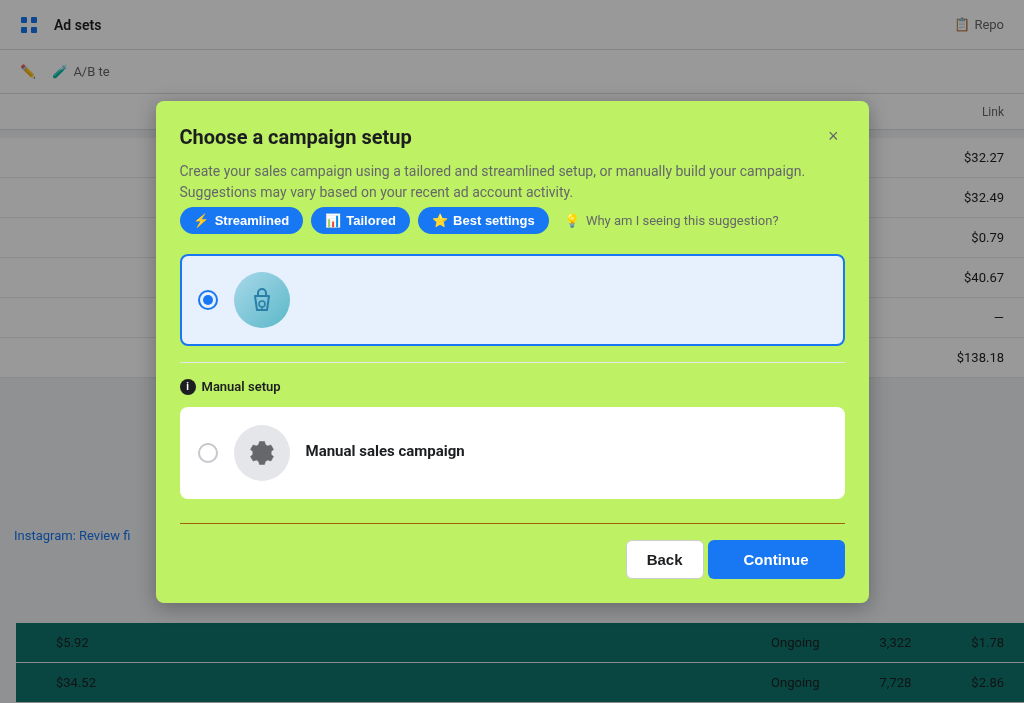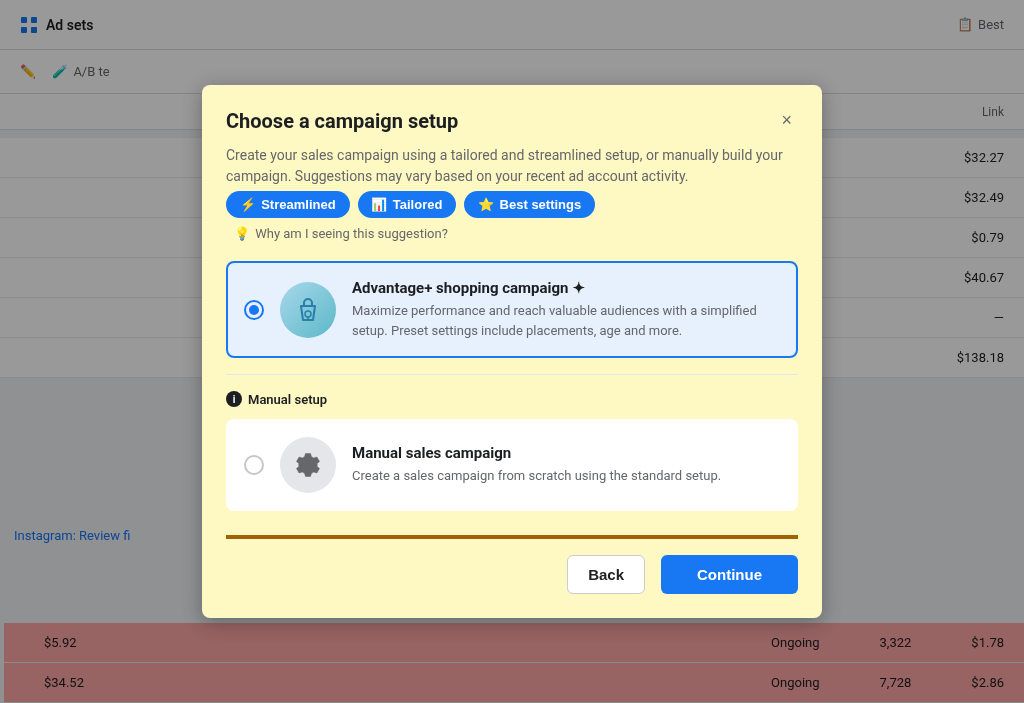--- a/index.html
+++ b/index.html
@@ -72,40 +72,40 @@
       color: #1877f2;
       font-size: 13px;
       position: absolute;
       bottom: 160px;
       left: 14px;
     }
 
     .bg-bottom-rows {
       position: absolute;
       bottom: 0;
-      left: 4px;
+      left: 16px;
       right: 0;
-      background: #fca5a5;
+      background: #0f766e;
     }
 
     
     .overlay {
       position: absolute;
       inset: 0;
       background: rgba(0,0,0,0.4);
       display: flex;
       align-items: center;
       justify-content: center;
     }
 
     
     .modal {
-      background: #fef9c3;
+      background: #bef264;
       border-radius: 8px;
-      width: 620px;
+      width: 713px;
       padding: 24px;
       position: relative;
       box-shadow: 0 4px 20px rgba(0,0,0,0.3);
     }
 
     .modal-header {
       display: flex;
       justify-content: space-between;
       align-items: flex-start;
       margin-bottom: 12px;
@@ -279,24 +279,24 @@
       align-items: center;
       justify-content: center;
       font-weight: 700;
       flex-shrink: 0;
     }
 
     
     .modal-footer {
       display: flex;
       justify-content: flex-end;
-      gap: 16px;
+      gap: 4px;
       margin-top: 24px;
       padding-top: 16px;
-      border-top: 4px solid #a16207;
+      border-top: 1px solid #a16207;
     }
 
     .btn-back {
       padding: 10px 20px;
       border-radius: 6px;
       border: 1px solid #ccc;
       background: #fff;
       font-size: 15px;
       font-weight: 600;
       color: #1c1e21;
@@ -312,32 +312,32 @@
       font-weight: 600;
       color: #fff;
       cursor: pointer;
     }
   </style>
 </head>
 <body>
 
 <div class="bg-content">
   <div class="bg-header">
-    <span style="display:flex;align-items:center;gap:8px;font-size:14px;font-weight:600;color:#1c1e21;">
+    <span style="display:flex;align-items:center;gap:16px;font-size:14px;font-weight:600;color:#1c1e21;">
       <svg width="18" height="18" viewBox="0 0 18 18" fill="none">
           <rect x="1" y="1" width="6" height="6" rx="1" fill="#1877f2"></rect>
           <rect x="11" y="1" width="6" height="6" rx="1" fill="#1877f2"></rect>
           <rect x="1" y="11" width="6" height="6" rx="1" fill="#1877f2"></rect>
           <rect x="11" y="11" width="6" height="6" rx="1" fill="#1877f2"></rect>
         </svg>
       <span>Ad sets</span>
     </span>
     <div style="margin-left:auto;display:flex;align-items:center;gap:16px;">
       <span style="font-size:13px;color:#65676B;display:flex;align-items:center;gap:4px;">
-        📋 <span>Best</span>
+        📋 <span>Repo</span>
       </span>
     </div>
   </div>
   <div class="bg-toolbar">
     <span style="font-size:13px;color:#1877f2;display:flex;align-items:center;gap:5px;cursor:pointer;">✏️</span>
     <span style="font-size:13px;color:#65676B;display:flex;align-items:center;gap:5px;">🧪 <span>A/B te</span></span>
   </div>
   <div class="bg-table-header">
     <span>Link</span>
   </div>
@@ -415,47 +415,39 @@
       <div class="campaign-icon-wrapper">
         <svg width="40" height="40" viewBox="0 0 40 40" fill="none" xmlns="http://www.w3.org/2000/svg">
           <circle cx="20" cy="20" r="20" fill="none"></circle>
 
           <path d="M13 16h14l-2 14H15L13 16z" fill="none" stroke="#2a7fa8" stroke-width="2" stroke-linejoin="round"></path>
           <path d="M16 16v-3a4 4 0 0 1 8 0v3" fill="none" stroke="#2a7fa8" stroke-width="2" stroke-linecap="round"></path>
           <circle cx="20" cy="24" r="3" fill="none" stroke="#2a7fa8" stroke-width="1.5"></circle>
           <line x1="20" y1="27" x2="20" y2="30" stroke="#2a7fa8" stroke-width="1.5"></line>
         </svg>
       </div>
-      <div class="campaign-info">
-        <div class="campaign-name">
-          <span>Advantage+ shopping campaign</span>
-          <span>✦</span>
-        </div>
-        <div class="campaign-desc">Maximize performance and reach valuable audiences with a simplified setup. Preset settings include placements, age and more.</div>
-      </div>
     </div>
 
     <hr class="divider">
 
     <div class="section-label">
       <div class="info-icon">i</div>
       <span>Manual setup</span>
     </div>
 
     <div class="campaign-card unselected">
       <div class="radio-btn unselected"></div>
       <div class="gear-wrapper">
         <svg width="28" height="28" viewBox="0 0 28 28" fill="none" xmlns="http://www.w3.org/2000/svg">
           <path d="M14 9a5 5 0 1 1 0 10A5 5 0 0 1 14 9zm0 2a3 3 0 1 0 0 6 3 3 0 0 0 0-6z" fill="#65676B"></path>
           <path d="M11.5 2.5l-1 3.2a8 8 0 0 0-2.1 1.2L5.1 6l-2.6 4.5 2.4 2.1a8 8 0 0 0 0 2.8L2.5 17.5 5.1 22l3.3-.9a8 8 0 0 0 2.1 1.2l1 3.2h5l1-3.2a8 8 0 0 0 2.1-1.2l3.3.9 2.6-4.5-2.4-2.1a8 8 0 0 0 0-2.8l2.4-2.1L22.9 6l-3.3.9A8 8 0 0 0 17.5 5.7l-1-3.2h-5z" fill="#65676B" stroke="#65676B" stroke-width="0.5"></path>
         </svg>
       </div>
       <div class="campaign-info">
         <div class="campaign-name">Manual sales campaign</div>
-        <div class="campaign-desc">Create a sales campaign from scratch using the standard setup.</div>
       </div>
     </div>
 
     <div class="modal-footer">
       <button class="btn-back">Back</button>
       <button class="btn-continue">Continue</button>
     </div>
 
   </div>
 </div>

